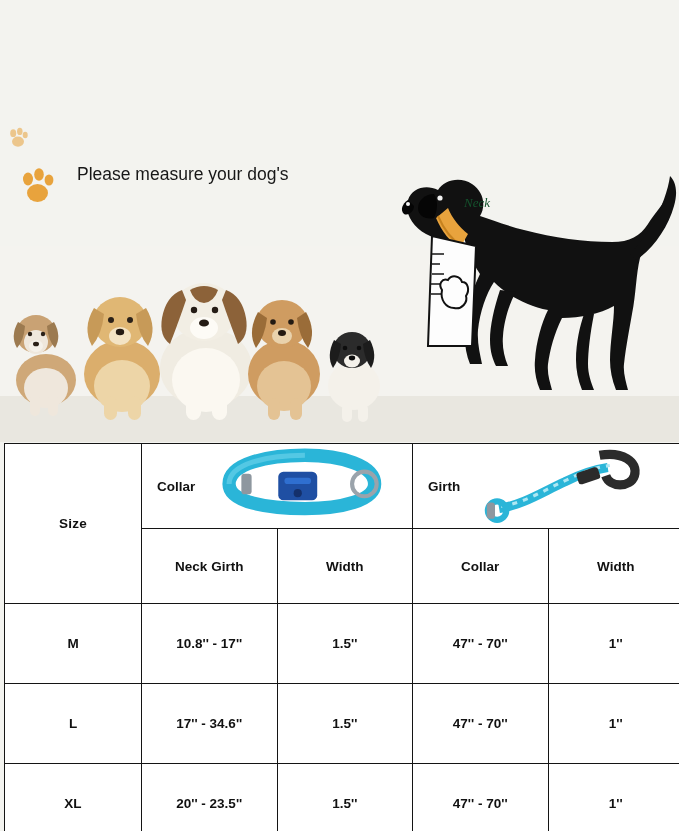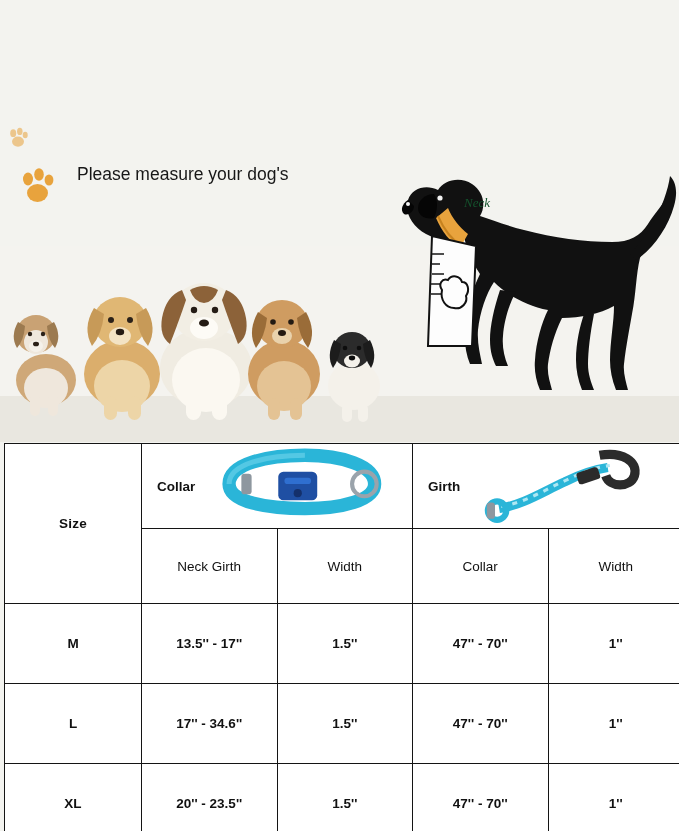--- a/index.html
+++ b/index.html
@@ -122,21 +122,21 @@
     letter-spacing: .3px;
     border-radius: 15px;
   }
   td.grp-head {
     font-size: 17px;
     font-weight: bold;
     position: relative;
     height: 82px;
   }
   td.sub-head {
-    font-weight: normal;
+    font-weight: bold;
     font-size: 13.5px;
     height: 72px;
   }
   td.row-label {
     font-weight: bold;
     font-size: 14px;
   }
   tr.data-row td {
     height: 77px;
     font-weight: bold;
@@ -372,21 +372,21 @@
       </tr>
       <tr>
         <td class="sub-head" style="width:134px">Neck Girth</td>
         <td class="sub-head" style="width:134px">Width</td>
         <td class="sub-head" style="width:134px">Collar</td>
         <td class="sub-head" style="width:134px">Width</td>
       </tr>
 
       <tr class="data-row">
         <td class="row-label">M</td>
-        <td>13.5'' - 17''</td>
+        <td>10.8'' - 17''</td>
         <td>1.5''</td>
         <td>47'' - 70''</td>
         <td>1''</td>
       </tr>
       <tr class="data-row">
         <td class="row-label">L</td>
         <td>17'' - 34.6''</td>
         <td>1.5''</td>
         <td>47'' - 70''</td>
         <td>1''</td>

